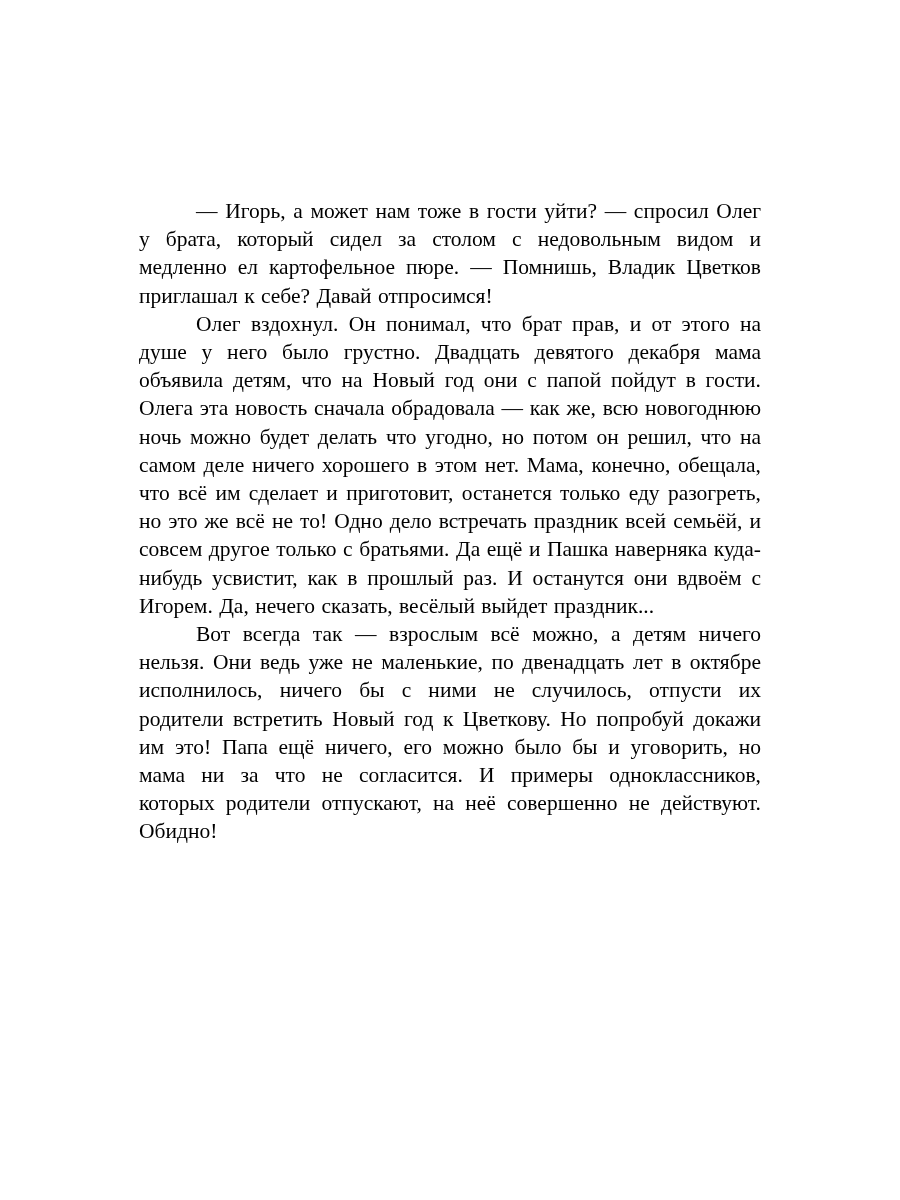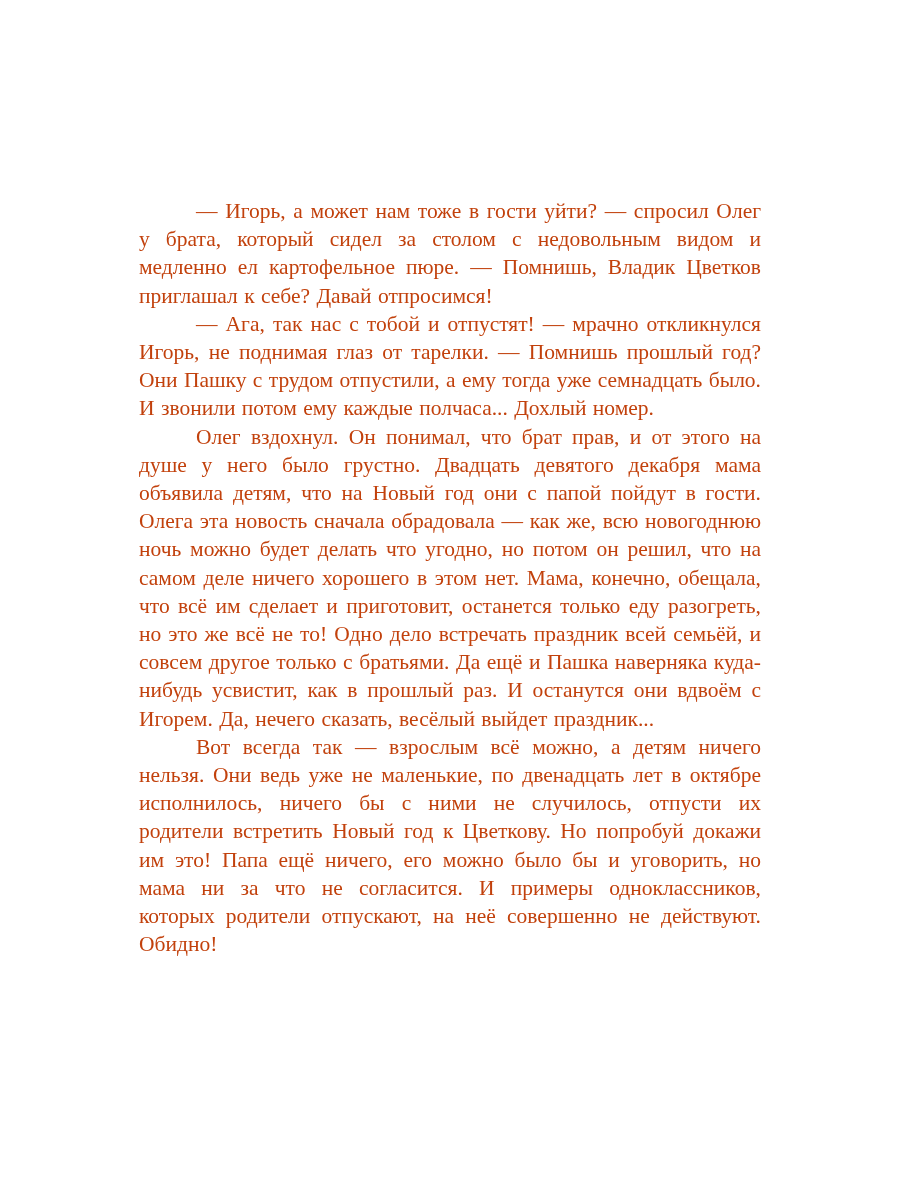--- a/index.html
+++ b/index.html
@@ -15,34 +15,33 @@
     overflow: hidden;
   }
   .text-block {
     position: absolute;
     left: 139px;
     top: 197px;
     width: 622px;
     font-family: "Liberation Serif", "DejaVu Serif", serif;
     font-size: 21.5px;
     line-height: 28.2px;
-    color: #c2410c;
+    color: #000000;
     text-align: justify;
     text-justify: inter-word;
   }
   .text-block p {
     margin: 0;
     padding: 0;
     text-indent: 57px;
     word-spacing: 1px;
   }
 </style>
 </head>
 <body>
 
 <div class="page">
   <div class="text-block">
     <p>— Игорь, а может нам тоже в гости уйти? — спросил Олег у брата, который сидел за столом с недовольным видом и медленно ел картофельное пюре. — Помнишь, Владик Цветков приглашал к себе? Давай отпросимся!</p>
-    <p>— Ага, так нас с тобой и отпустят! — мрачно откликнулся Игорь, не поднимая глаз от тарелки. — Помнишь прошлый год? Они Пашку с трудом отпустили, а ему тогда уже семнадцать было. И звонили потом ему каждые полчаса... Дохлый номер.</p>
     <p>Олег вздохнул. Он понимал, что брат прав, и от этого на душе у него было грустно. Двадцать девятого декабря мама объявила детям, что на Новый год они с папой пойдут в гости. Олега эта новость сначала обрадовала — как же, всю новогоднюю ночь можно будет делать что угодно, но потом он решил, что на самом деле ничего хорошего в этом нет. Мама, конечно, обещала, что всё им сделает и приготовит, останется только еду разогреть, но это же всё не то! Одно дело встречать праздник всей семьёй, и совсем другое только с братьями. Да ещё и Пашка наверняка куда-нибудь усвистит, как в прошлый раз. И останутся они вдвоём с Игорем. Да, нечего сказать, весёлый выйдет праздник...</p>
     <p>Вот всегда так — взрослым всё можно, а детям ничего нельзя. Они ведь уже не маленькие, по двенадцать лет в октябре исполнилось, ничего бы с ними не случилось, отпусти их родители встретить Новый год к Цветкову. Но попробуй докажи им это! Папа ещё ничего, его можно было бы и уговорить, но мама ни за что не согласится. И примеры одноклассников, которых родители отпускают, на неё совершенно не действуют. Обидно!</p>
   </div>
 </div>
 
 </body></html>

